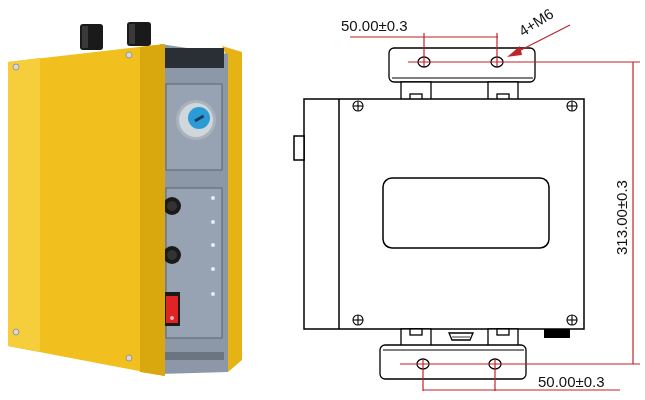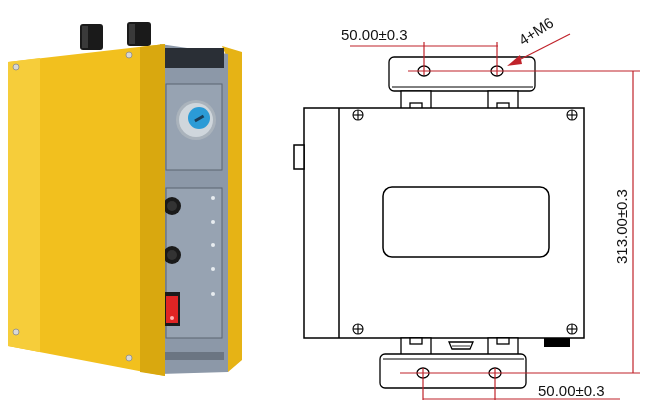--- a/index.html
+++ b/index.html
@@ -1,19 +1,19 @@
 <!DOCTYPE html>
 <html><head>
 <meta charset="utf-8">
 <style>
   html, body { margin: 0; padding: 0; background: #ffffff; }
   body { width: 645px; height: 400px; position: relative; overflow: hidden;
          font-family: "Liberation Sans", sans-serif; }
   .photo { position: absolute; left: 0; top: 0; width: 260px; height: 400px; }
-  .drawing { position: absolute; left: 270px; top: 12px; width: 375px; height: 285px; }
+  .drawing { position: absolute; left: 270px; top: 3px; width: 375px; height: 285px; }
   svg text { font-family: "Liberation Sans", sans-serif; }
 </style>
 </head>
 <body>
 
 <div class="photo">
   <svg width="260" height="400" viewBox="0 0 260 400">
 
     <g>
       <rect x="80" y="24" width="23" height="26" fill="#1a1a1a" rx="3"></rect>

